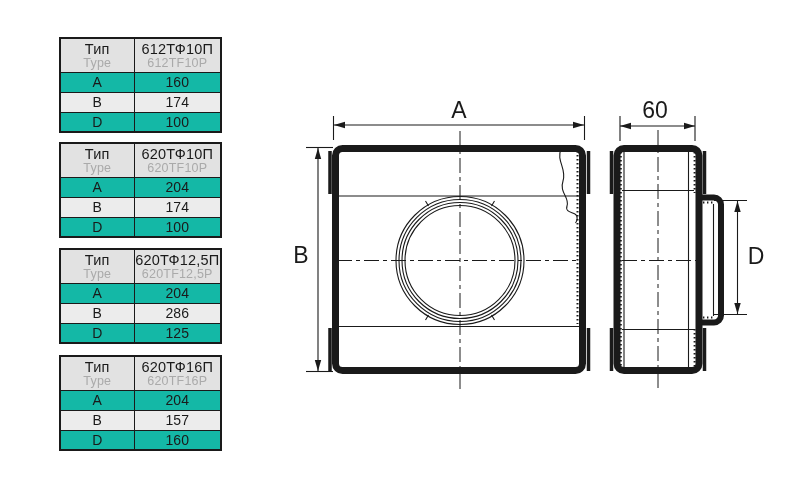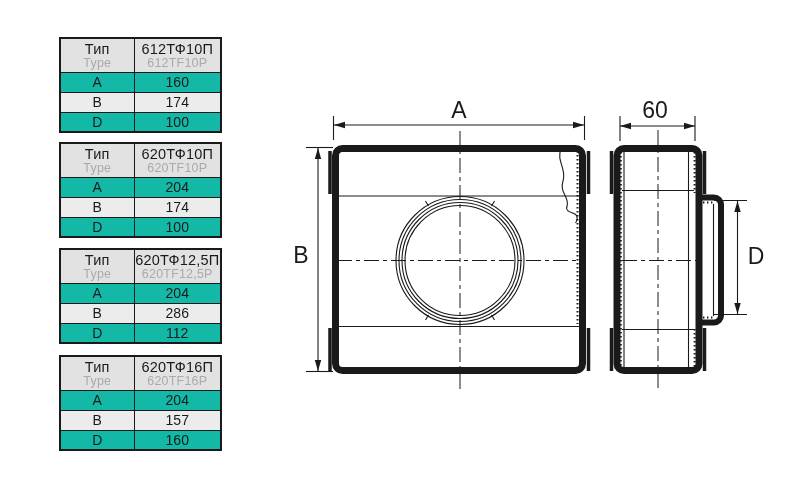--- a/index.html
+++ b/index.html
@@ -136,21 +136,21 @@
     <tr class="data">
       <td>A</td>
       <td>204</td>
     </tr>
     <tr class="data row-alt">
       <td>B</td>
       <td>286</td>
     </tr>
     <tr class="data">
       <td>D</td>
-      <td>112</td>
+      <td>125</td>
     </tr>
   </tbody>
     </table>
 
   <table class="spec" style="top:355px">
     <colgroup>
         <col class="c-param">
         <col class="c-value">
       </colgroup>
     <tbody>

